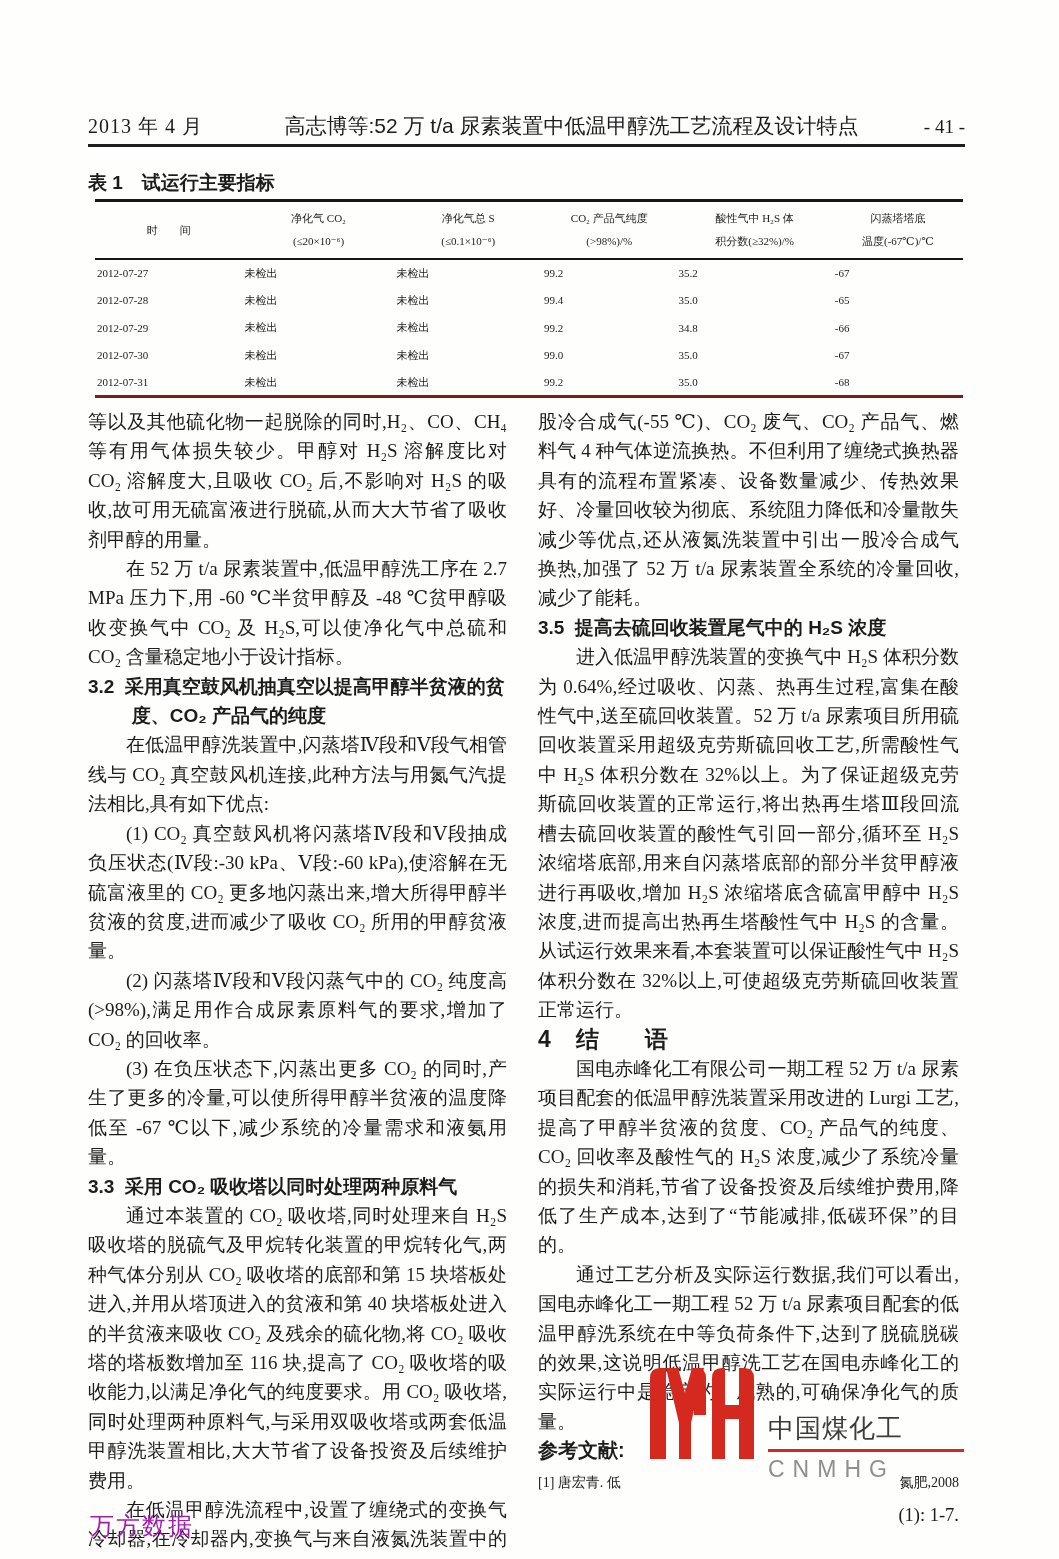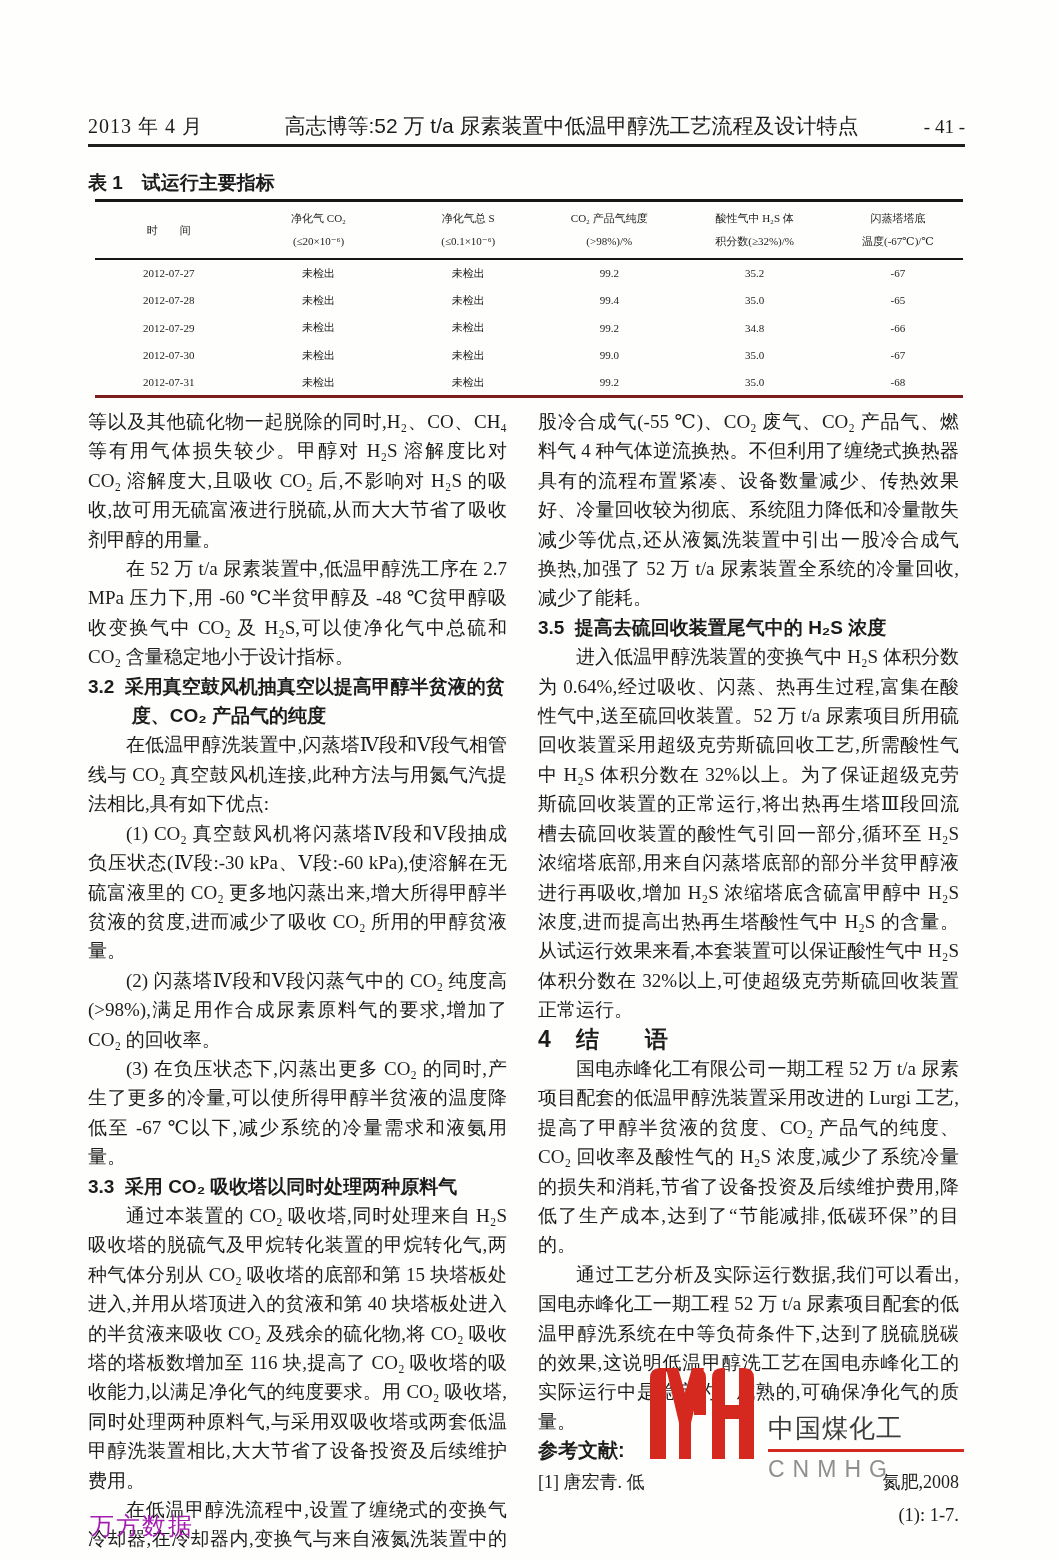--- a/index.html
+++ b/index.html
@@ -29,21 +29,21 @@
     font-weight:bold; font-size:19px;
     font-family:"Liberation Sans","DejaVu Sans",sans-serif;
   }
   table.trial {
     position:absolute; left:95px; top:199px; width:868px;
     border-collapse:collapse; font-size:11px;
     border-top:3px solid #161616; border-bottom:3px solid #7f1d1d;
   }
   table.trial thead tr { border-bottom:2px solid #161616; }
   table.trial th { font-weight:normal; padding:5px 2px; line-height:23px; }
-  table.trial td { text-align:center; height:27.5px; padding:0 2px; }
+  table.trial td { text-align:left; height:27.5px; padding:0 2px; }
   .c0{width:17%;} .c1{width:17.5%;} .c2{width:17%;} .c3{width:15.5%;} .c4{width:18%;} .c5{width:15%;}
 
   
   .col { position:absolute; top:407px; font-size:19px; line-height:29.4px; text-align:justify; }
   .col-left  { left:88px;  width:419px; }
   .col-right { left:538px; width:421px; }
   .col p { margin:0; }
   .indent { text-indent:2em; }
   .sec {
     margin:0; font-weight:bold; font-size:19px; line-height:29.4px;
@@ -53,21 +53,21 @@
   .sec .sec-num { margin-right:0.55em; }
   .h4-heading {
     margin:16px 0 18px; font-weight:bold; font-size:23px;
     font-family:"Liberation Sans","DejaVu Sans",sans-serif; text-align:left;
   }
   .h4-heading .sec-num { margin-right:1.1em; }
   .refs-h {
     margin:13px 0 9px; font-weight:bold; font-size:20px;
     font-family:"Liberation Sans","DejaVu Sans",sans-serif; text-align:left;
   }
-  .ref-line { position:relative; font-size:18px; line-height:33px; text-align:left; }
+  .ref-line { position:relative; font-size:14px; line-height:33px; text-align:left; }
   .ref-post { position:absolute; right:0; top:0; }
   .ref-line2 { padding-left:30px; font-size:18.5px; line-height:33px; text-align:right; }
 
   
   .watermark {
     position:absolute; left:650px; top:1362px; width:318px; display:flex;
     font-family:"Liberation Sans","DejaVu Sans",sans-serif;
   }
   .wm-logo { width:104px; height:98px; flex:0 0 auto; }
   .wm-text { margin-left:14px; padding-top:5px; width:196px;margin-top:44px; }

